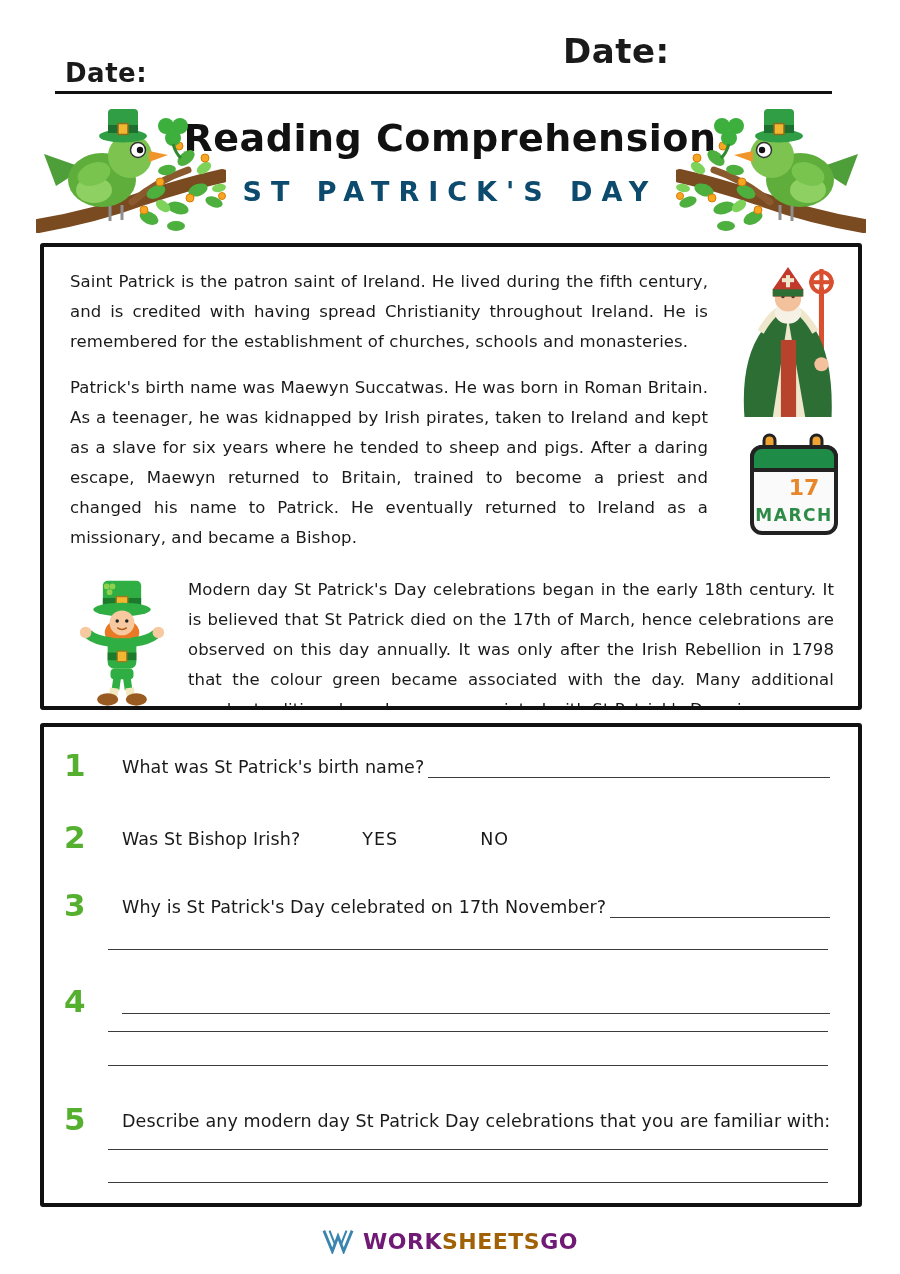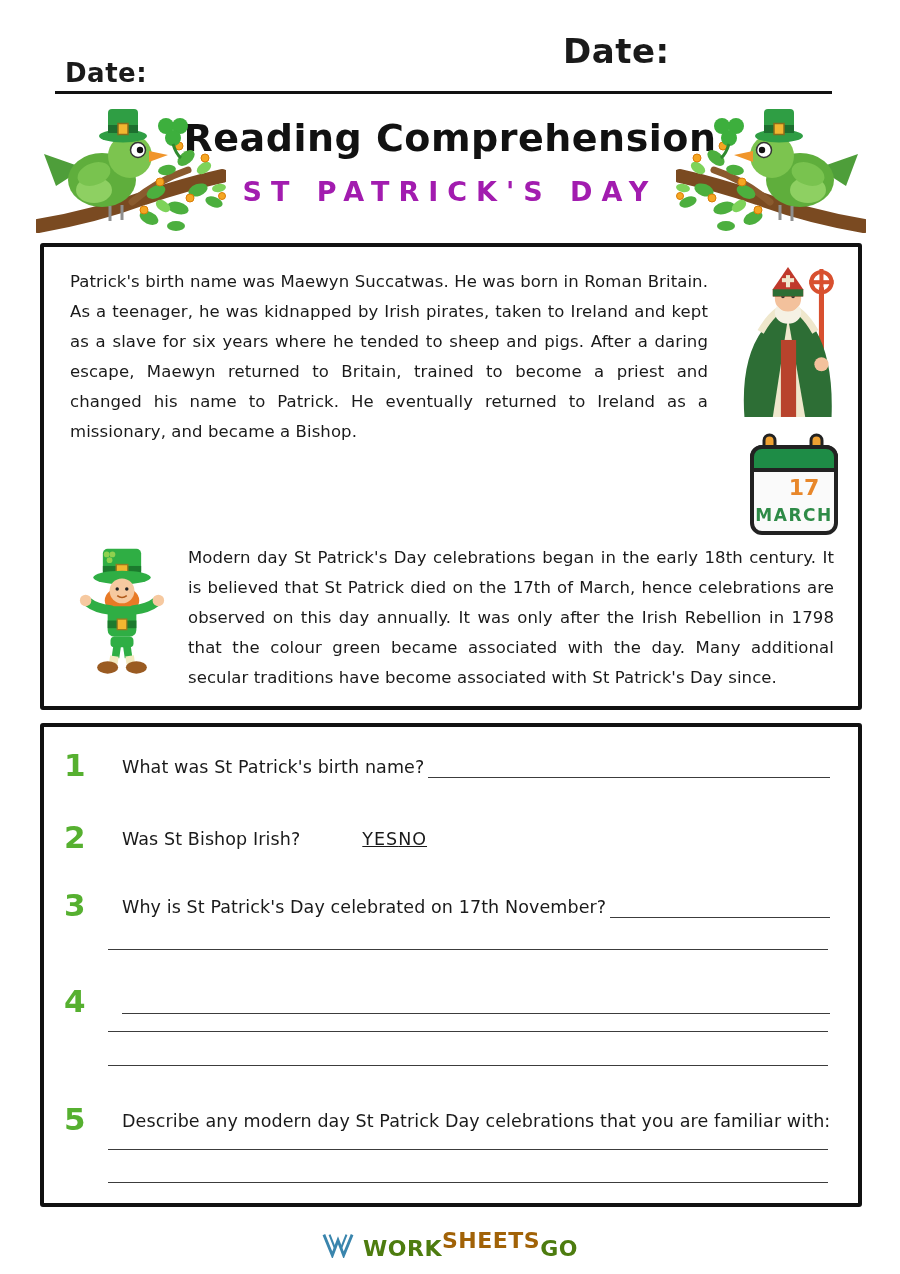--- a/index.html
+++ b/index.html
@@ -17,21 +17,21 @@
   }
   .name-label { position:absolute; left:10px; bottom:3px; font-size:26px; font-weight:600; letter-spacing:0.5px; }
   .date-label { position:absolute; left:508px; bottom:20px; font-size:34px; font-weight:600; letter-spacing:0.5px; }
 
   .title-main {
     position:absolute; left:0; right:0; top:116px; text-align:center;
     font-size:38px; font-weight:800; letter-spacing:0.5px; color:#111;
   }
   .title-sub {
     position:absolute; left:0; right:0; top:176px; text-align:center;
-    font-size:27px; font-weight:800; letter-spacing:9px; color:#a21caf;
+    font-size:27px; font-weight:800; letter-spacing:9px; color:#0c4a6e;
   }
 
   .bird { position:absolute; top:98px; }
   .bird-left  { left:36px; }
   .bird-right { right:34px; transform:scaleX(-1); }
 
   
   .passage-box {
     position:absolute; left:40px; top:243px; width:822px; height:467px;
     border:4px solid #111; border-radius:3px; background:#fff;
@@ -57,31 +57,31 @@
   .q-num {
     width:44px; flex:none; font-size:31px; font-weight:800; color:#56b030;
     line-height:1; transform:translateY(3px);
   }
   .q-text { font-size:17.5px; letter-spacing:0.1px; white-space:nowrap;margin-left:14px; }
   .q-fill-line { flex:1; border-bottom:1.7px solid #3c3c3c; align-self:stretch; margin-left:4px; }
   .q-fill-gap  { margin-left:14px; }
   .answer-line {
     position:absolute; left:64px; right:30px; border-bottom:1.7px solid #3c3c3c; height:0;
   }
-  .yesno { font-size:17.5px; letter-spacing:1px;text-decoration:underline; }
+  .yesno { font-size:17.5px; letter-spacing:1px; }
   .yes-opt { margin-left:62px; }
-  .no-opt  { }
+  .no-opt  { margin-left:82px; }
 
   
   .footer {
     position:absolute; left:0; right:0; top:1228px;
     display:flex; justify-content:center; align-items:center; gap:9px;
   }
   .logo-text { font-size:22px; font-weight:800; letter-spacing:0.5px; display:flex; }
-  .logo-dark { color:#4d7c0f;margin-top:8px; }
+  .logo-dark { color:#701a75; }
   .logo-blue { color:#a16207; }
 </style>
 </head>
 <body>
 
 <div class="page">
 
   <div class="name-date-line">
     <span class="name-label">Date:</span>
     <span class="date-label">Date:</span>
@@ -186,20 +186,21 @@
           <circle cx="144" cy="28" r="8"></circle>
           <circle cx="137" cy="40" r="8"></circle>
       </g>
       <path d="M137 46 q3 10 8 14" stroke="#2f8a2f" stroke-width="3" fill="none"></path>
     </svg>
   </div>
 
   <div class="passage-box">
     <div class="passage-row1">
       <div class="passage-text-col">
+        <p class="passage-para">Saint Patrick is the patron saint of Ireland. He lived during the fifth century, and is credited with having spread Christianity throughout Ireland. He is remembered for the establishment of churches, schools and monasteries.</p>
         <p class="passage-para">Patrick's birth name was Maewyn Succatwas. He was born in Roman Britain. As a teenager, he was kidnapped by Irish pirates, taken to Ireland and kept as a slave for six years where he tended to sheep and pigs. After a daring escape, Maewyn returned to Britain, trained to become a priest and changed his name to Patrick. He eventually returned to Ireland as a missionary, and became a Bishop.</p>
       </div>
       <div class="passage-img-col">
         <svg width="112" height="152" viewBox="0 0 110 150">
           <line x1="88" y1="20" x2="88" y2="146" stroke="#d8502f" stroke-width="5"></line>
           <circle cx="88" cy="15" r="10" stroke="#d8502f" stroke-width="4" fill="none"></circle>
           <line x1="88" y1="2" x2="88" y2="28" stroke="#d8502f" stroke-width="4"></line>
           <line x1="76" y1="15" x2="100" y2="15" stroke="#d8502f" stroke-width="4"></line>
           <path d="M12 148 Q8 92 30 62 Q42 42 55 40 Q70 42 82 62 Q100 92 98 148 Z" fill="#2d6e35"></path>
           <polygon points="40,148 55,50 72,148" fill="#efe7cc"></polygon>

